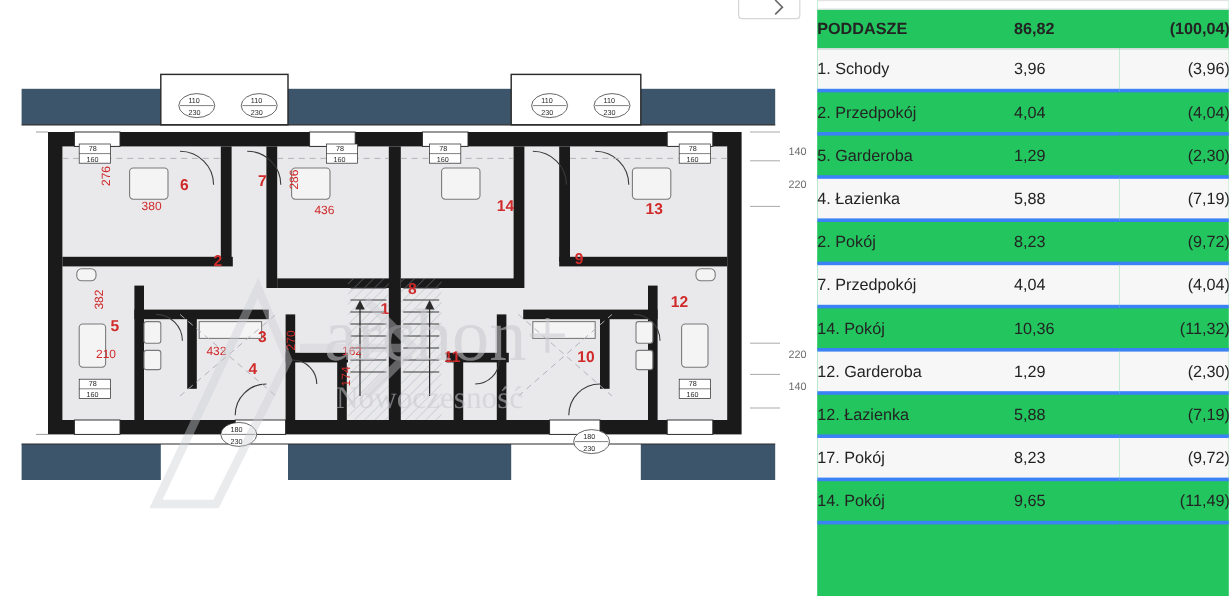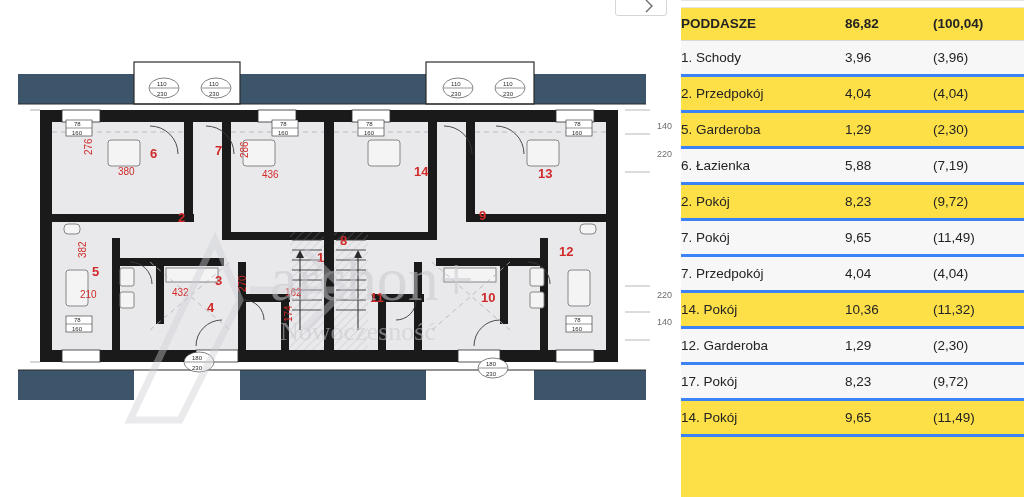--- a/index.html
+++ b/index.html
@@ -52,21 +52,21 @@
     fill: #c9c9cf;
   }
 
   
   #table-pane {
     position: absolute;
     left: 680px;
     top: 0;
     width: 344px;
     height: 497px;
-    background: #fde047;
+    background: #22c55e;
     overflow: hidden;
     border-left: 1px solid #ffffff;
   }
   #partial-row {
     position: absolute;
     left: 0;
     top: 0;
     width: 344px;
     height: 8px;
     box-sizing: border-box;
@@ -90,21 +90,21 @@
     white-space: nowrap;
   }
   table.area-table tr.header-row td {
     font-weight: bold;
     border-bottom: 1px solid #d8d8dc;
     padding-top: 7px;
     padding-bottom: 9px;
   }
   td.c-name  { width: 164px; padding-left: 18px; }
   td.c-val   { width: 88px;  }
-  td.c-val2  { width: 92px;  }
+  td.c-val2  { width: 92px; text-align: right;  }
   tr.shade td { background: #f7f7f8; }
 
   
   #nav-next {
     position: absolute;
     left: 615px;
     top: -14px;
     width: 52px;
     height: 30px;
     border: 1px solid #d6d6d8;
@@ -424,48 +424,48 @@
           <td class="c-name">2. Przedpokój</td>
           <td class="c-val">4,04</td>
           <td class="c-val2">(4,04)</td>
         </tr>
         <tr>
           <td class="c-name">5. Garderoba</td>
           <td class="c-val">1,29</td>
           <td class="c-val2">(2,30)</td>
         </tr>
         <tr class="shade">
-          <td class="c-name">6. Łazienka</td>
+          <td class="c-name">4. Łazienka</td>
           <td class="c-val">5,88</td>
           <td class="c-val2">(7,19)</td>
         </tr>
         <tr>
           <td class="c-name">2. Pokój</td>
           <td class="c-val">8,23</td>
           <td class="c-val2">(9,72)</td>
-        </tr>
-        <tr class="shade">
-          <td class="c-name">7. Pokój</td>
-          <td class="c-val">9,65</td>
-          <td class="c-val2">(11,49)</td>
         </tr>
         <tr class="shade">
           <td class="c-name">7. Przedpokój</td>
           <td class="c-val">4,04</td>
           <td class="c-val2">(4,04)</td>
         </tr>
         <tr>
           <td class="c-name">14. Pokój</td>
           <td class="c-val">10,36</td>
           <td class="c-val2">(11,32)</td>
         </tr>
         <tr class="shade">
           <td class="c-name">12. Garderoba</td>
           <td class="c-val">1,29</td>
           <td class="c-val2">(2,30)</td>
+        </tr>
+        <tr>
+          <td class="c-name">12. Łazienka</td>
+          <td class="c-val">5,88</td>
+          <td class="c-val2">(7,19)</td>
         </tr>
         <tr class="shade">
           <td class="c-name">17. Pokój</td>
           <td class="c-val">8,23</td>
           <td class="c-val2">(9,72)</td>
         </tr>
         <tr>
           <td class="c-name">14. Pokój</td>
           <td class="c-val">9,65</td>
           <td class="c-val2">(11,49)</td>

